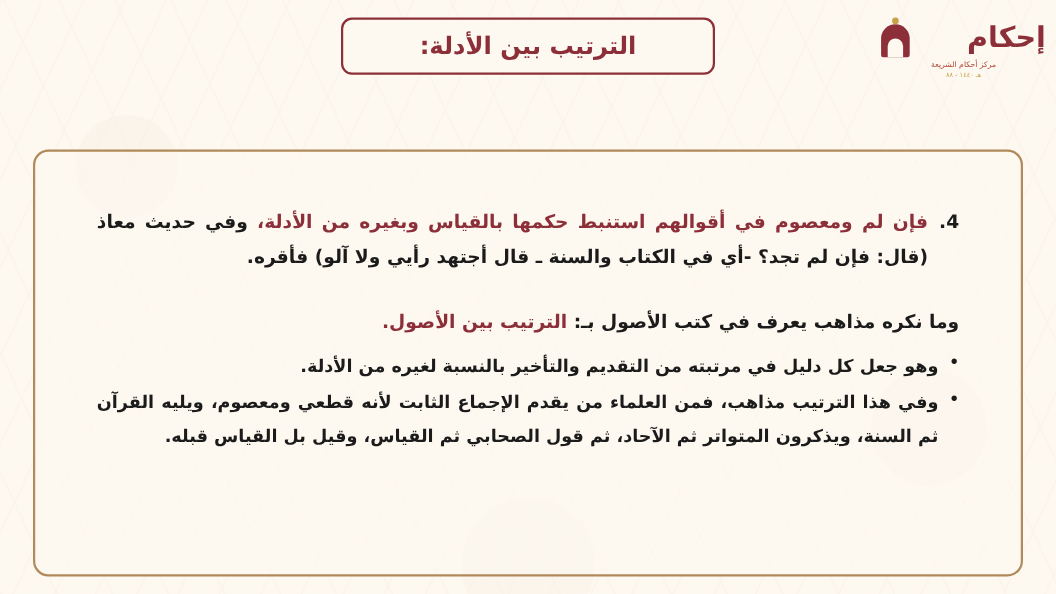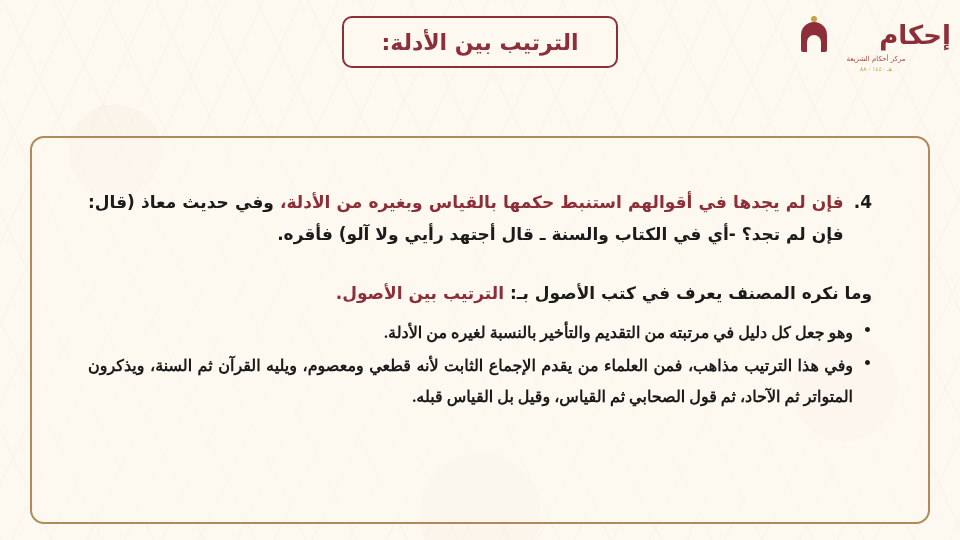--- a/index.html
+++ b/index.html
@@ -29,21 +29,21 @@
       radial-gradient(circle at 88% 72%, rgba(190,150,115,0.09) 0 52px, rgba(0,0,0,0) 53px),
       radial-gradient(circle at 50% 95%, rgba(190,150,115,0.07) 0 60px, rgba(0,0,0,0) 61px);
   }
 
   
   .title-banner {
     position: absolute;
     top: 16px;
     left: 50%;
     transform: translateX(-50%);
-    width: 276px;
+    width: 340px;
     height: 52px;
     border: 2px solid #8c2f39;
     border-radius: 10px;
     background: #fdf8f0;
     display: flex;
     align-items: center;
     justify-content: center;
     box-sizing: border-box;
   }
   .title-text {
@@ -191,21 +191,20 @@
     margin-bottom: 2px;
     text-align: justify;
   }
   .bullets li .dot {
     flex: 0 0 auto;
     font-size: 14px;
     line-height: 1.95;
   }
   .bullets li .txt {
     flex: 1 1 auto;
-    font-family: Liberation Serif, serif;
   }
 </style>
 </head>
 <body>
 
 <div class="bg-pattern"></div>
 
 <div class="title-banner">
   <div class="title-text">الترتيب بين الأدلة:</div>
 </div>
@@ -220,26 +219,26 @@
   </div>
   <div class="logo-sub">مركز أحكام الشريعة</div>
   <div class="logo-sub2">هـ ١٤٤٠ - ٨٨</div>
 </div>
 
 <div class="content-card">
 
   <div class="numbered-item">
     <span class="num">4.</span>
     <span class="body">
-      <span class="accent-red">فإن لم يجدها في أقوالهم استنبط حكمها بالقياس وبغيره من الأدلة،</span><span> وفي حديث معاذ (قال: فإن لم تجد؟ -أي في الكتاب والسنة ـ قال أجتهد رأيي ولا آلو) فأقره.</span>
+      <span class="accent-red">فإن لم ومعصوم في أقوالهم استنبط حكمها بالقياس وبغيره من الأدلة،</span><span> وفي حديث معاذ (قال: فإن لم تجد؟ -أي في الكتاب والسنة ـ قال أجتهد رأيي ولا آلو) فأقره.</span>
     </span>
   </div>
 
   <div class="lead-line">
-    <span class="black">وما نكره المصنف يعرف في كتب الأصول بـ:</span><span> الترتيب بين الأصول.</span>
+    <span class="black">وما نكره مذاهب يعرف في كتب الأصول بـ:</span><span> الترتيب بين الأصول.</span>
   </div>
 
   <ul class="bullets">
     <li>
       <span class="dot">•</span>
       <span class="txt">وهو جعل كل دليل في مرتبته من التقديم والتأخير بالنسبة لغيره من الأدلة.</span>
     </li>
     <li>
       <span class="dot">•</span>
       <span class="txt">وفي هذا الترتيب مذاهب، فمن العلماء من يقدم الإجماع الثابت لأنه قطعي ومعصوم، ويليه القرآن ثم السنة، ويذكرون المتواتر ثم الآحاد، ثم قول الصحابي ثم القياس، وقيل بل القياس قبله.</span>

